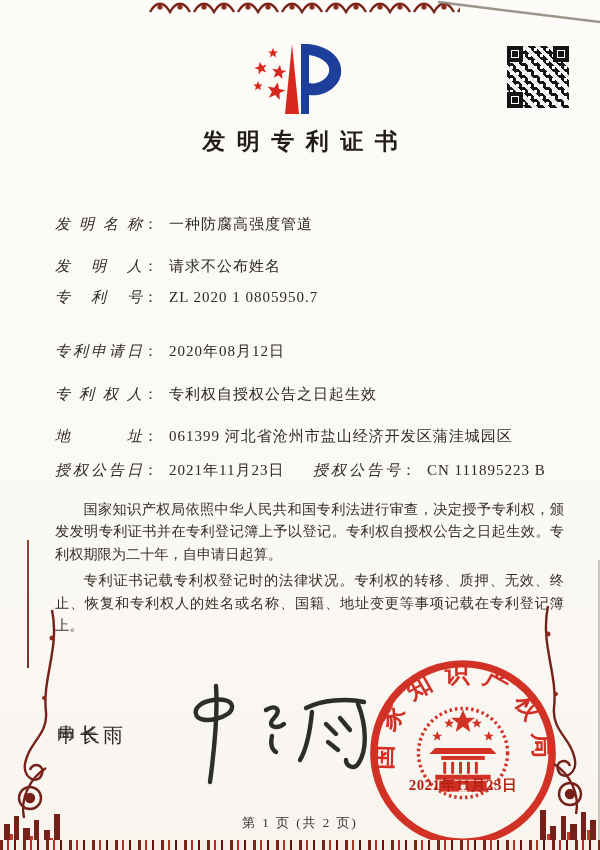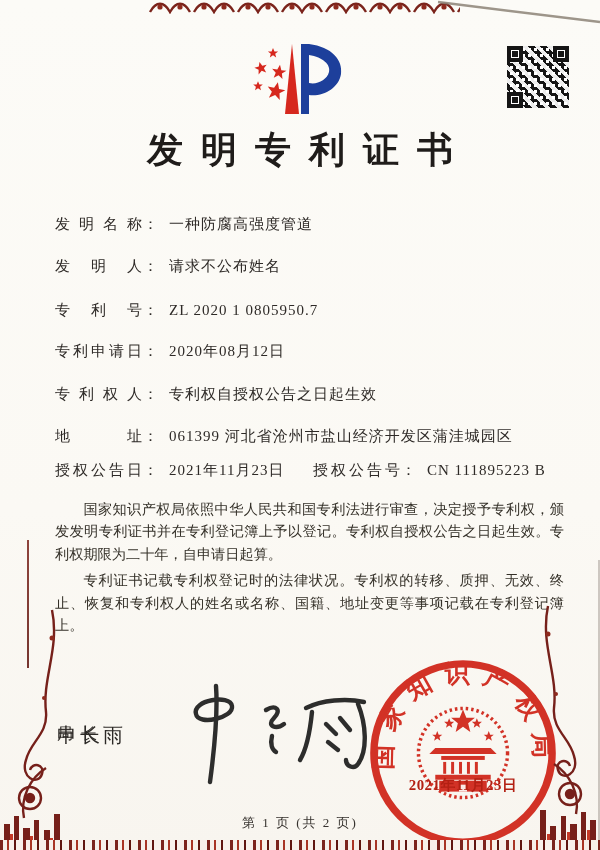--- a/index.html
+++ b/index.html
@@ -3,24 +3,24 @@
 <meta charset="utf-8">
 <style>
   html,body{margin:0;padding:0;background:#e8e6e2;}
   #canvas{
     position:relative;width:600px;height:850px;margin:0 auto;overflow:hidden;
     background:linear-gradient(180deg,#fcfbf7 0%,#fbf9f4 60%,#f8f5ef 100%);
     font-family:"Liberation Serif","DejaVu Serif",serif;color:#2f2b28;
   }
   .abs{position:absolute;}
   .cert-no{left:55px;top:30px;font-size:15px;letter-spacing:3px;color:#3a3632;}
-  .title{left:0;top:126px;width:100%;text-align:center;font-size:36px;font-weight:700;
+  .title{left:0;top:126px;width:100%;text-align:center;font-size:23px;font-weight:700;
          letter-spacing:.5em;text-indent:.5em;color:#1f1c1a;}
   .row{left:55px;font-size:15px;letter-spacing:1px;color:#2e2a27;white-space:nowrap;}
-  .lbl{display:inline-block;width:88px;text-align:justify;text-align-last:justify;vertical-align:top;}
+  .lbl{display:inline-block;width:88px;text-align:justify;text-align-last:justify;vertical-align:top;font-style:italic;}
   .val{margin-left:10px;}
   .grant-no{left:258px;top:0;}
   .body-text{left:55px;right:36px;top:498px;text-align:justify;font-size:14.2px;
              line-height:1.58;color:#343028;}
   .body-text p{margin:0 0 4px 0;text-indent:2em;}
   .sig-title{left:57px;top:724px;font-size:16px;letter-spacing:8px;color:#2c2926;}
   .sig-name{left:57px;top:722px;font-size:20px;letter-spacing:3px;color:#2c2926;}
   .footer{left:0;top:814px;width:100%;text-align:center;font-size:13px;letter-spacing:2px;color:#36322e;}
   
   .qr{left:507px;top:46px;width:62px;height:62px;background-color:#fff;
@@ -87,21 +87,21 @@
   </svg>
 
   <div class="abs title">发明专利证书</div>
 
   <div class="abs row" style="top:215px">
     <span class="lbl">发明名称</span><span>：</span><span class="val">一种防腐高强度管道</span>
   </div>
   <div class="abs row" style="top:257px">
     <span class="lbl">发明人</span><span>：</span><span class="val">请求不公布姓名</span>
   </div>
-  <div class="abs row" style="top:301px">
+  <div class="abs row" style="top:288px">
     <span class="lbl">专利号</span><span>：</span><span class="val">ZL 2020 1 0805950.7</span>
   </div>
   <div class="abs row" style="top:342px">
     <span class="lbl">专利申请日</span><span>：</span><span class="val">2020年08月12日</span>
   </div>
   <div class="abs row" style="top:385px">
     <span class="lbl">专利权人</span><span>：</span><span class="val">专利权自授权公告之日起生效</span>
   </div>
   <div class="abs row" style="top:427px">
     <span class="lbl">地址</span><span>：</span><span class="val">061399 河北省沧州市盐山经济开发区蒲洼城园区</span>

